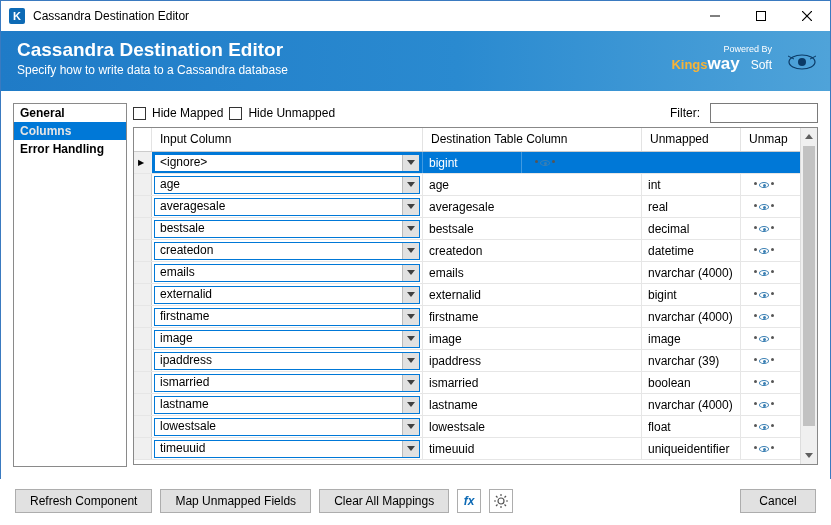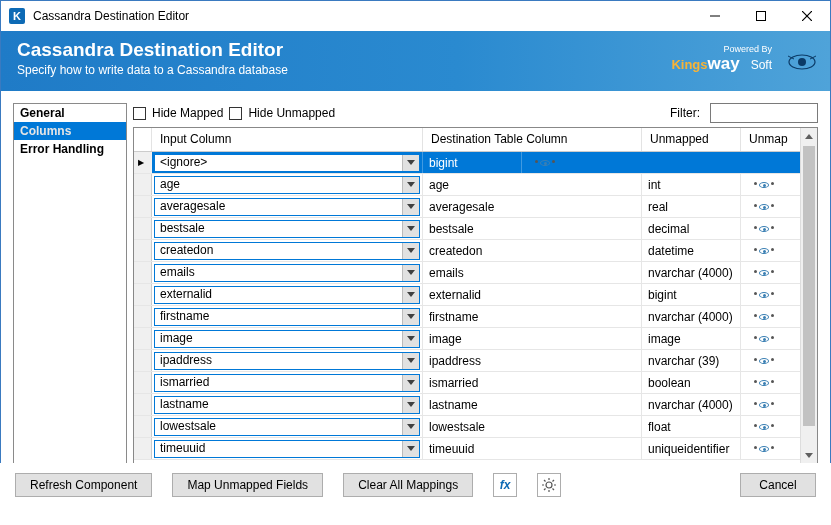--- a/index.html
+++ b/index.html
@@ -68,21 +68,21 @@
 .eyedot span { width:3px; height:3px; border-radius:50%; background:#555;}
 .eyedot .ey { width:10px; height:6px; border:1px solid #3a7fb3; border-radius:50%; background:none; position:relative; margin:0 1px;}
 .eyedot .ey::after{ content:""; position:absolute; top:1px; left:3px; width:3px; height:3px; background:#3a7fb3; border-radius:50%;}
 
 .vscroll { width:17px; background:#f0f0f0; border-left:1px solid #ddd; position:relative;}
 .vscroll .thumb { position:absolute; left:2px; right:2px; top:18px; height:280px; background:#c2c2c2;}
 .vscroll .arr { position:absolute; left:0; right:0; height:17px; display:flex; align-items:center; justify-content:center;}
 .vscroll .arr.top{top:0;} .vscroll .arr.bot{bottom:0;}
 .vscroll .arr svg{width:8px;height:5px;}
 
-.footer { position:absolute; left:0; right:0; bottom:0; padding:10px 15px 28px; display:flex; align-items:center; gap:20px; background:#fff;}
+.footer { position:absolute; left:0; right:0; bottom:0; padding:10px 15px 12px; display:flex; align-items:center; gap:8px; background:#fff;}
 .btn { border:1px solid #adadad; background:#e1e1e1; padding:4px 10px; min-width:0; height:24px; display:flex; align-items:center; justify-content:center;}
 .btn.wide { padding:4px 14px;}
 .btn.ok, .btn.cancel { width:76px; justify-content:center;}
 .footer .fx { border:1px solid #adadad; width:24px; height:24px; display:flex; align-items:center; justify-content:center; font-style:italic; color:#0d6ab5; font-weight:700;}
 .footer .cog { border:1px solid #adadad; width:24px; height:24px; display:flex; align-items:center; justify-content:center;}
 .footer .spacer { flex:1;}
 </style>
 </head>
 <body>
 

